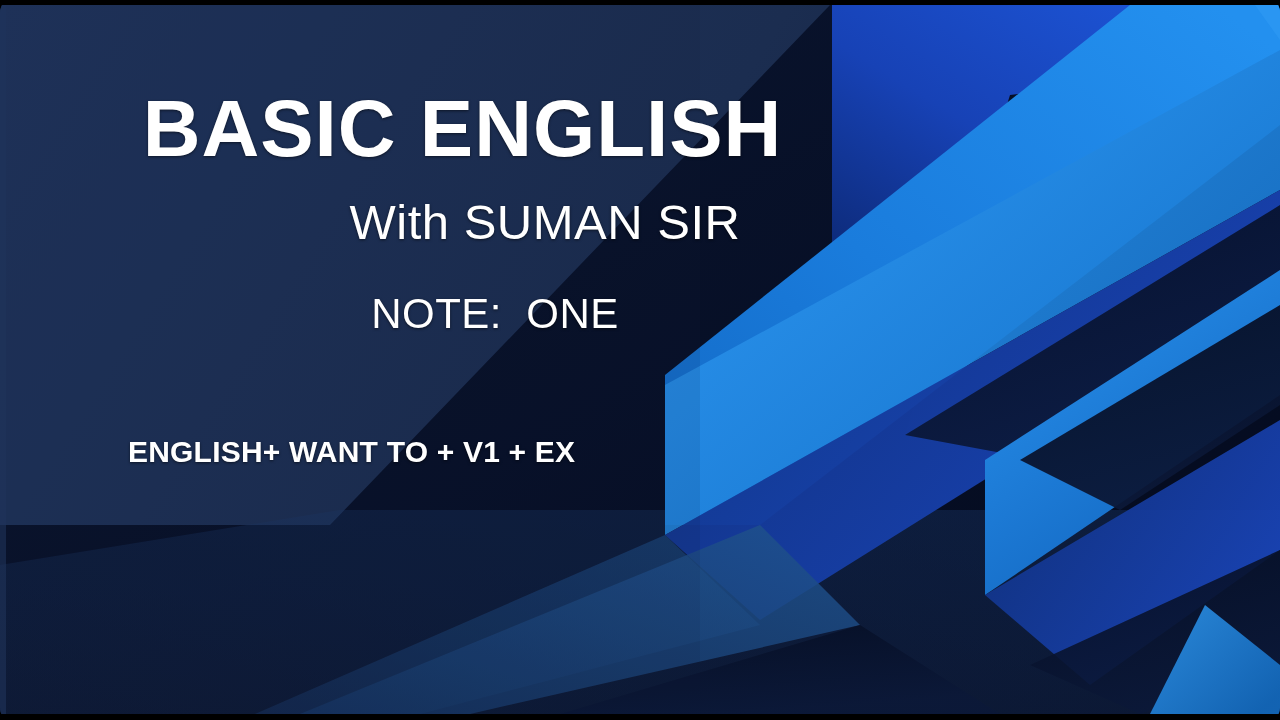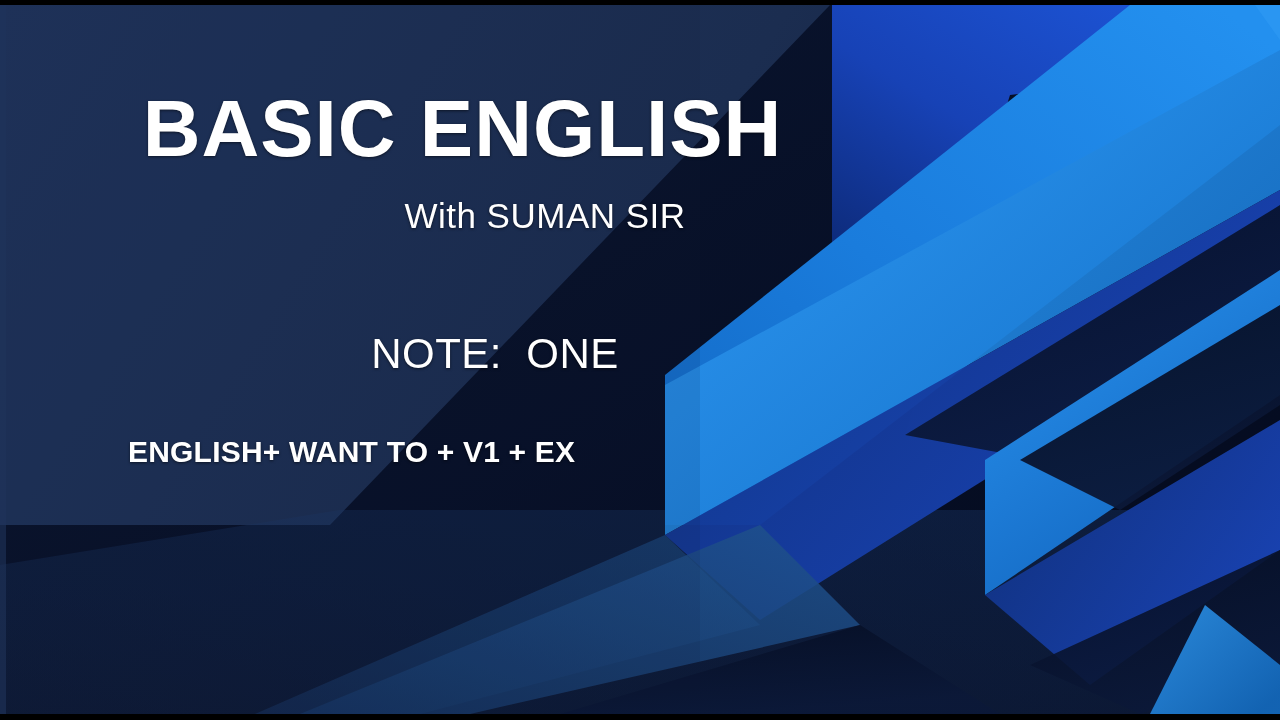--- a/index.html
+++ b/index.html
@@ -8,20 +8,21 @@
     padding: 0;
     background: #000000;
   }
   #slide {
     position: relative;
     width: 1280px;
     height: 720px;
     overflow: hidden;
     background: #000000;
     font-family: "Liberation Sans", sans-serif;
+    border-radius: 12px;
   }
   
   .bar {
     position: absolute;
     left: 0;
     width: 1280px;
     background: #000000;
     z-index: 50;
   }
   .bar-top    { top: 0;    height: 5px; }
@@ -61,35 +62,34 @@
     font-size: 80px;
     font-weight: 700;
     letter-spacing: 1px;
     line-height: 1;
   }
   #subtitle {
     left: 0;
     top: 193px;
     width: 1090px;
     text-align: center;
-    font-size: 35px;
+    font-size: 49px;
     font-weight: 300;
     letter-spacing: 0.5px;
     line-height: 1;
   }
   #note {
     left: 0;
     top: 288px;
     width: 990px;
     text-align: center;
     font-size: 42px;
     font-weight: 300;
     letter-spacing: 0.5px;
     line-height: 1;
-    margin-top: 40px;
   }
   #formula {
     left: 128px;
     top: 432px;
     font-size: 30px;
     font-weight: 700;
     letter-spacing: 0.2px;
     line-height: 1;
   }
 </style>

